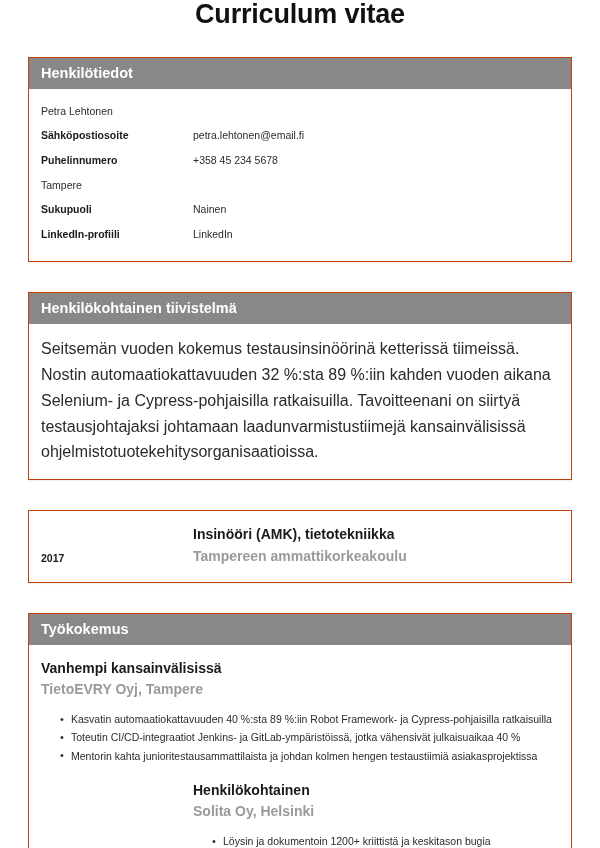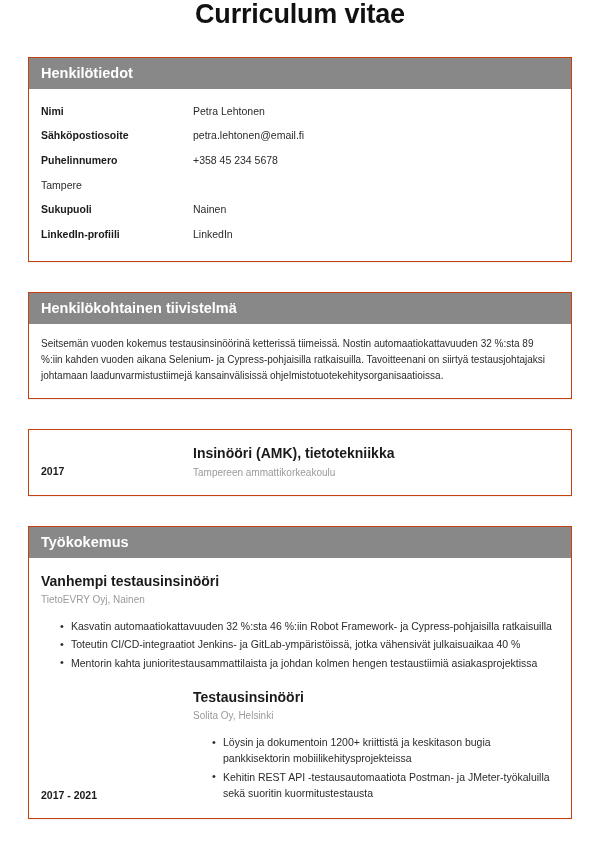--- a/index.html
+++ b/index.html
@@ -72,21 +72,21 @@
     font-size: 10.5px;
     color: #2b2b2b;
     line-height: 1.3;
   }
 
   
   .summary-body {
     padding: 12px 14px 14px 12px;
   }
   .summary-text {
-    font-size: 10px;
+    font-size: 16px;
     line-height: 1.62;
     color: #2b2b2b;
     margin: 0;
     text-align: left;
   }
 
   
   .entry {
     display: flex;
     align-items: flex-end;
@@ -108,24 +108,25 @@
     flex: 1 1 auto;
     min-width: 0;
   }
   .entry-title {
     font-size: 14px;
     font-weight: bold;
     color: #1a1a1a;
     line-height: 1.45;
   }
   .entry-sub {
-    font-size: 10px;
+    font-size: 14px;
     color: #9a9a9a;
     line-height: 1.5;
     margin-top: 1px;
+    font-weight: bold;
   }
   .entry-bullets {
     margin: 11px 0 0 0;
     padding-left: 19px;
     list-style: none;
   }
   .entry-bullets li {
     font-size: 10.5px;
     line-height: 1.55;
     color: #2b2b2b;
@@ -148,21 +149,20 @@
 
 <div class="page">
 
   <h1 class="doc-title">Curriculum vitae</h1>
 
   <section class="card">
     <div class="card-header">Henkilötiedot</div>
     <div class="card-body">
 
       <div class="info-row">
-        <div class="info-label">Nimi</div>
         <div class="info-value">Petra Lehtonen</div>
       </div>
 
       <div class="info-row">
         <div class="info-label">Sähköpostiosoite</div>
         <div class="info-value">petra.lehtonen@email.fi</div>
       </div>
 
       <div class="info-row">
         <div class="info-label">Puhelinnumero</div>
@@ -206,34 +206,34 @@
 
     </div>
   </section>
 
   <section class="card">
     <div class="card-header">Työkokemus</div>
     <div class="card-body">
 
       <div class="entry">
         <div class="entry-main">
-          <div class="entry-title">Vanhempi testausinsinööri</div>
-          <div class="entry-sub">TietoEVRY Oyj, Nainen</div>
+          <div class="entry-title">Vanhempi kansainvälisissä</div>
+          <div class="entry-sub">TietoEVRY Oyj, Tampere</div>
           <ul class="entry-bullets">
-            <li>Kasvatin automaatiokattavuuden 32 %:sta 46 %:iin Robot Framework- ja Cypress-pohjaisilla ratkaisuilla</li>
+            <li>Kasvatin automaatiokattavuuden 40 %:sta 89 %:iin Robot Framework- ja Cypress-pohjaisilla ratkaisuilla</li>
             <li>Toteutin CI/CD-integraatiot Jenkins- ja GitLab-ympäristöissä, jotka vähensivät julkaisuaikaa 40 %</li>
             <li>Mentorin kahta junioritestausammattilaista ja johdan kolmen hengen testaustiimiä asiakasprojektissa</li>
           </ul>
         </div>
       </div>
 
       <div class="entry">
         <div class="entry-date">2017 - 2021</div>
         <div class="entry-main">
-          <div class="entry-title">Testausinsinööri</div>
+          <div class="entry-title">Henkilökohtainen</div>
           <div class="entry-sub">Solita Oy, Helsinki</div>
           <ul class="entry-bullets">
             <li>Löysin ja dokumentoin 1200+ kriittistä ja keskitason bugia pankkisektorin mobiilikehitysprojekteissa</li>
             <li>Kehitin REST API -testausautomaatiota Postman- ja JMeter-työkaluilla sekä suoritin kuormitustestausta</li>
           </ul>
         </div>
       </div>
 
     </div>
   </section>

